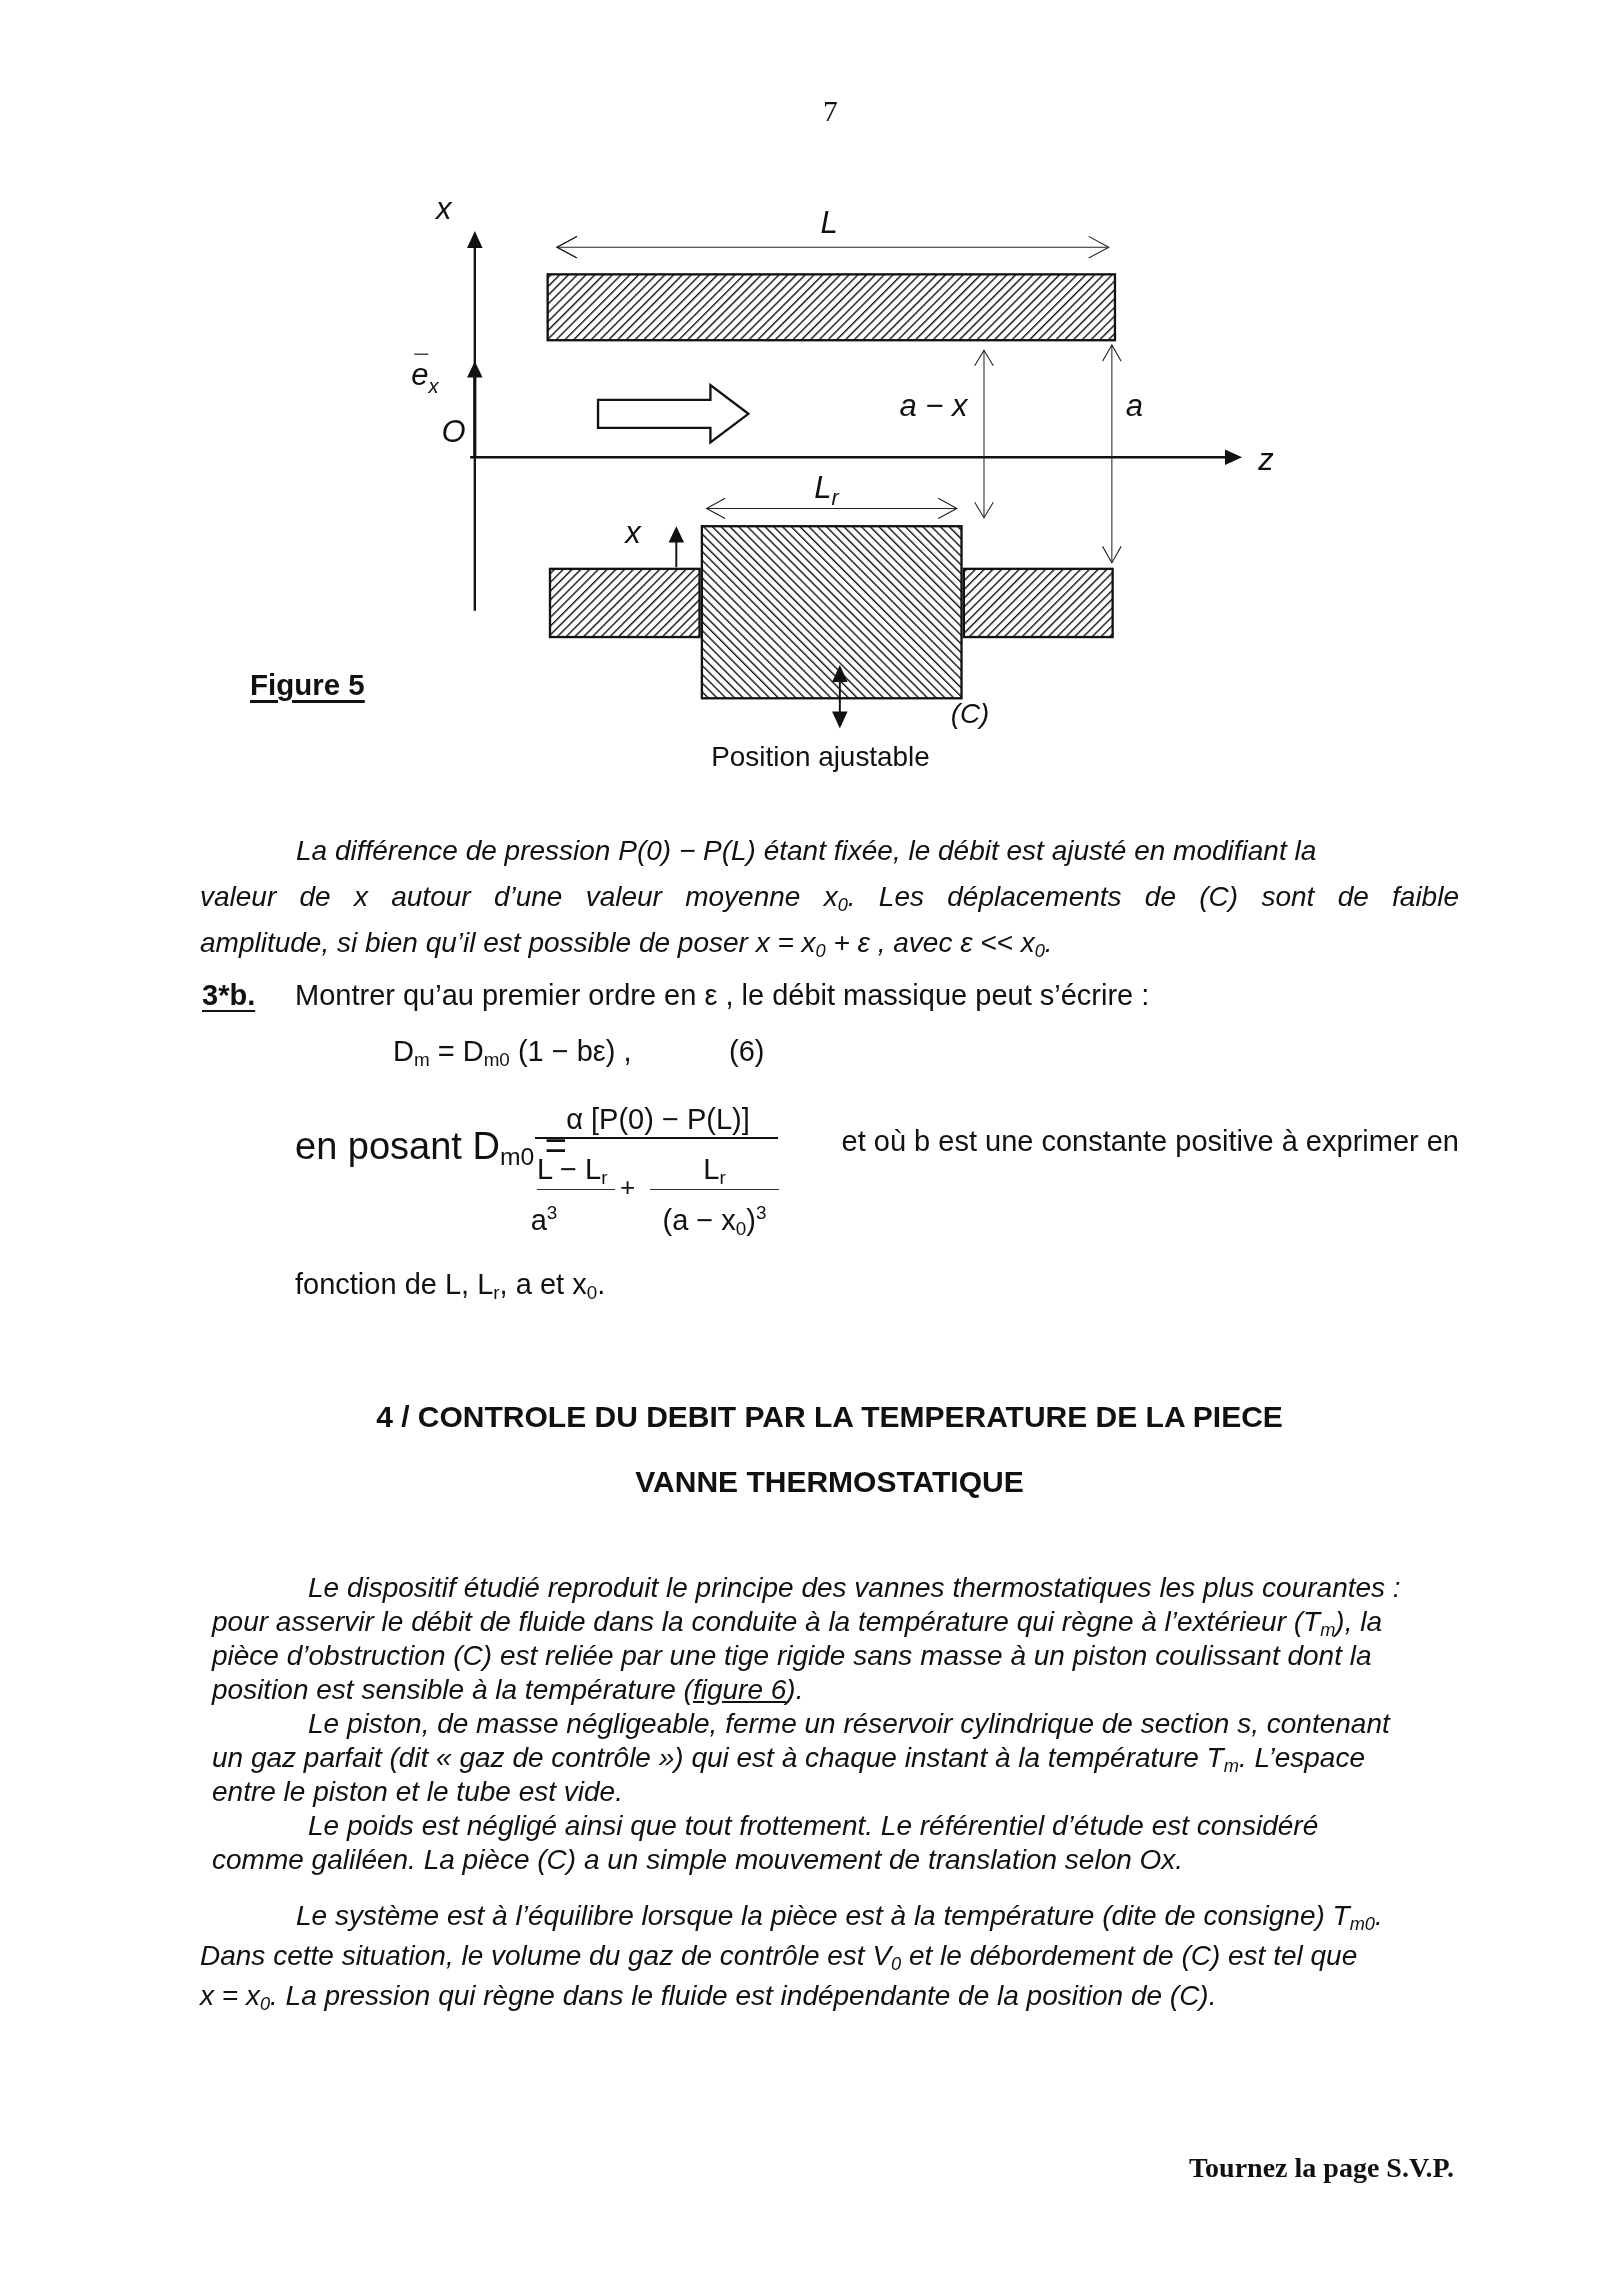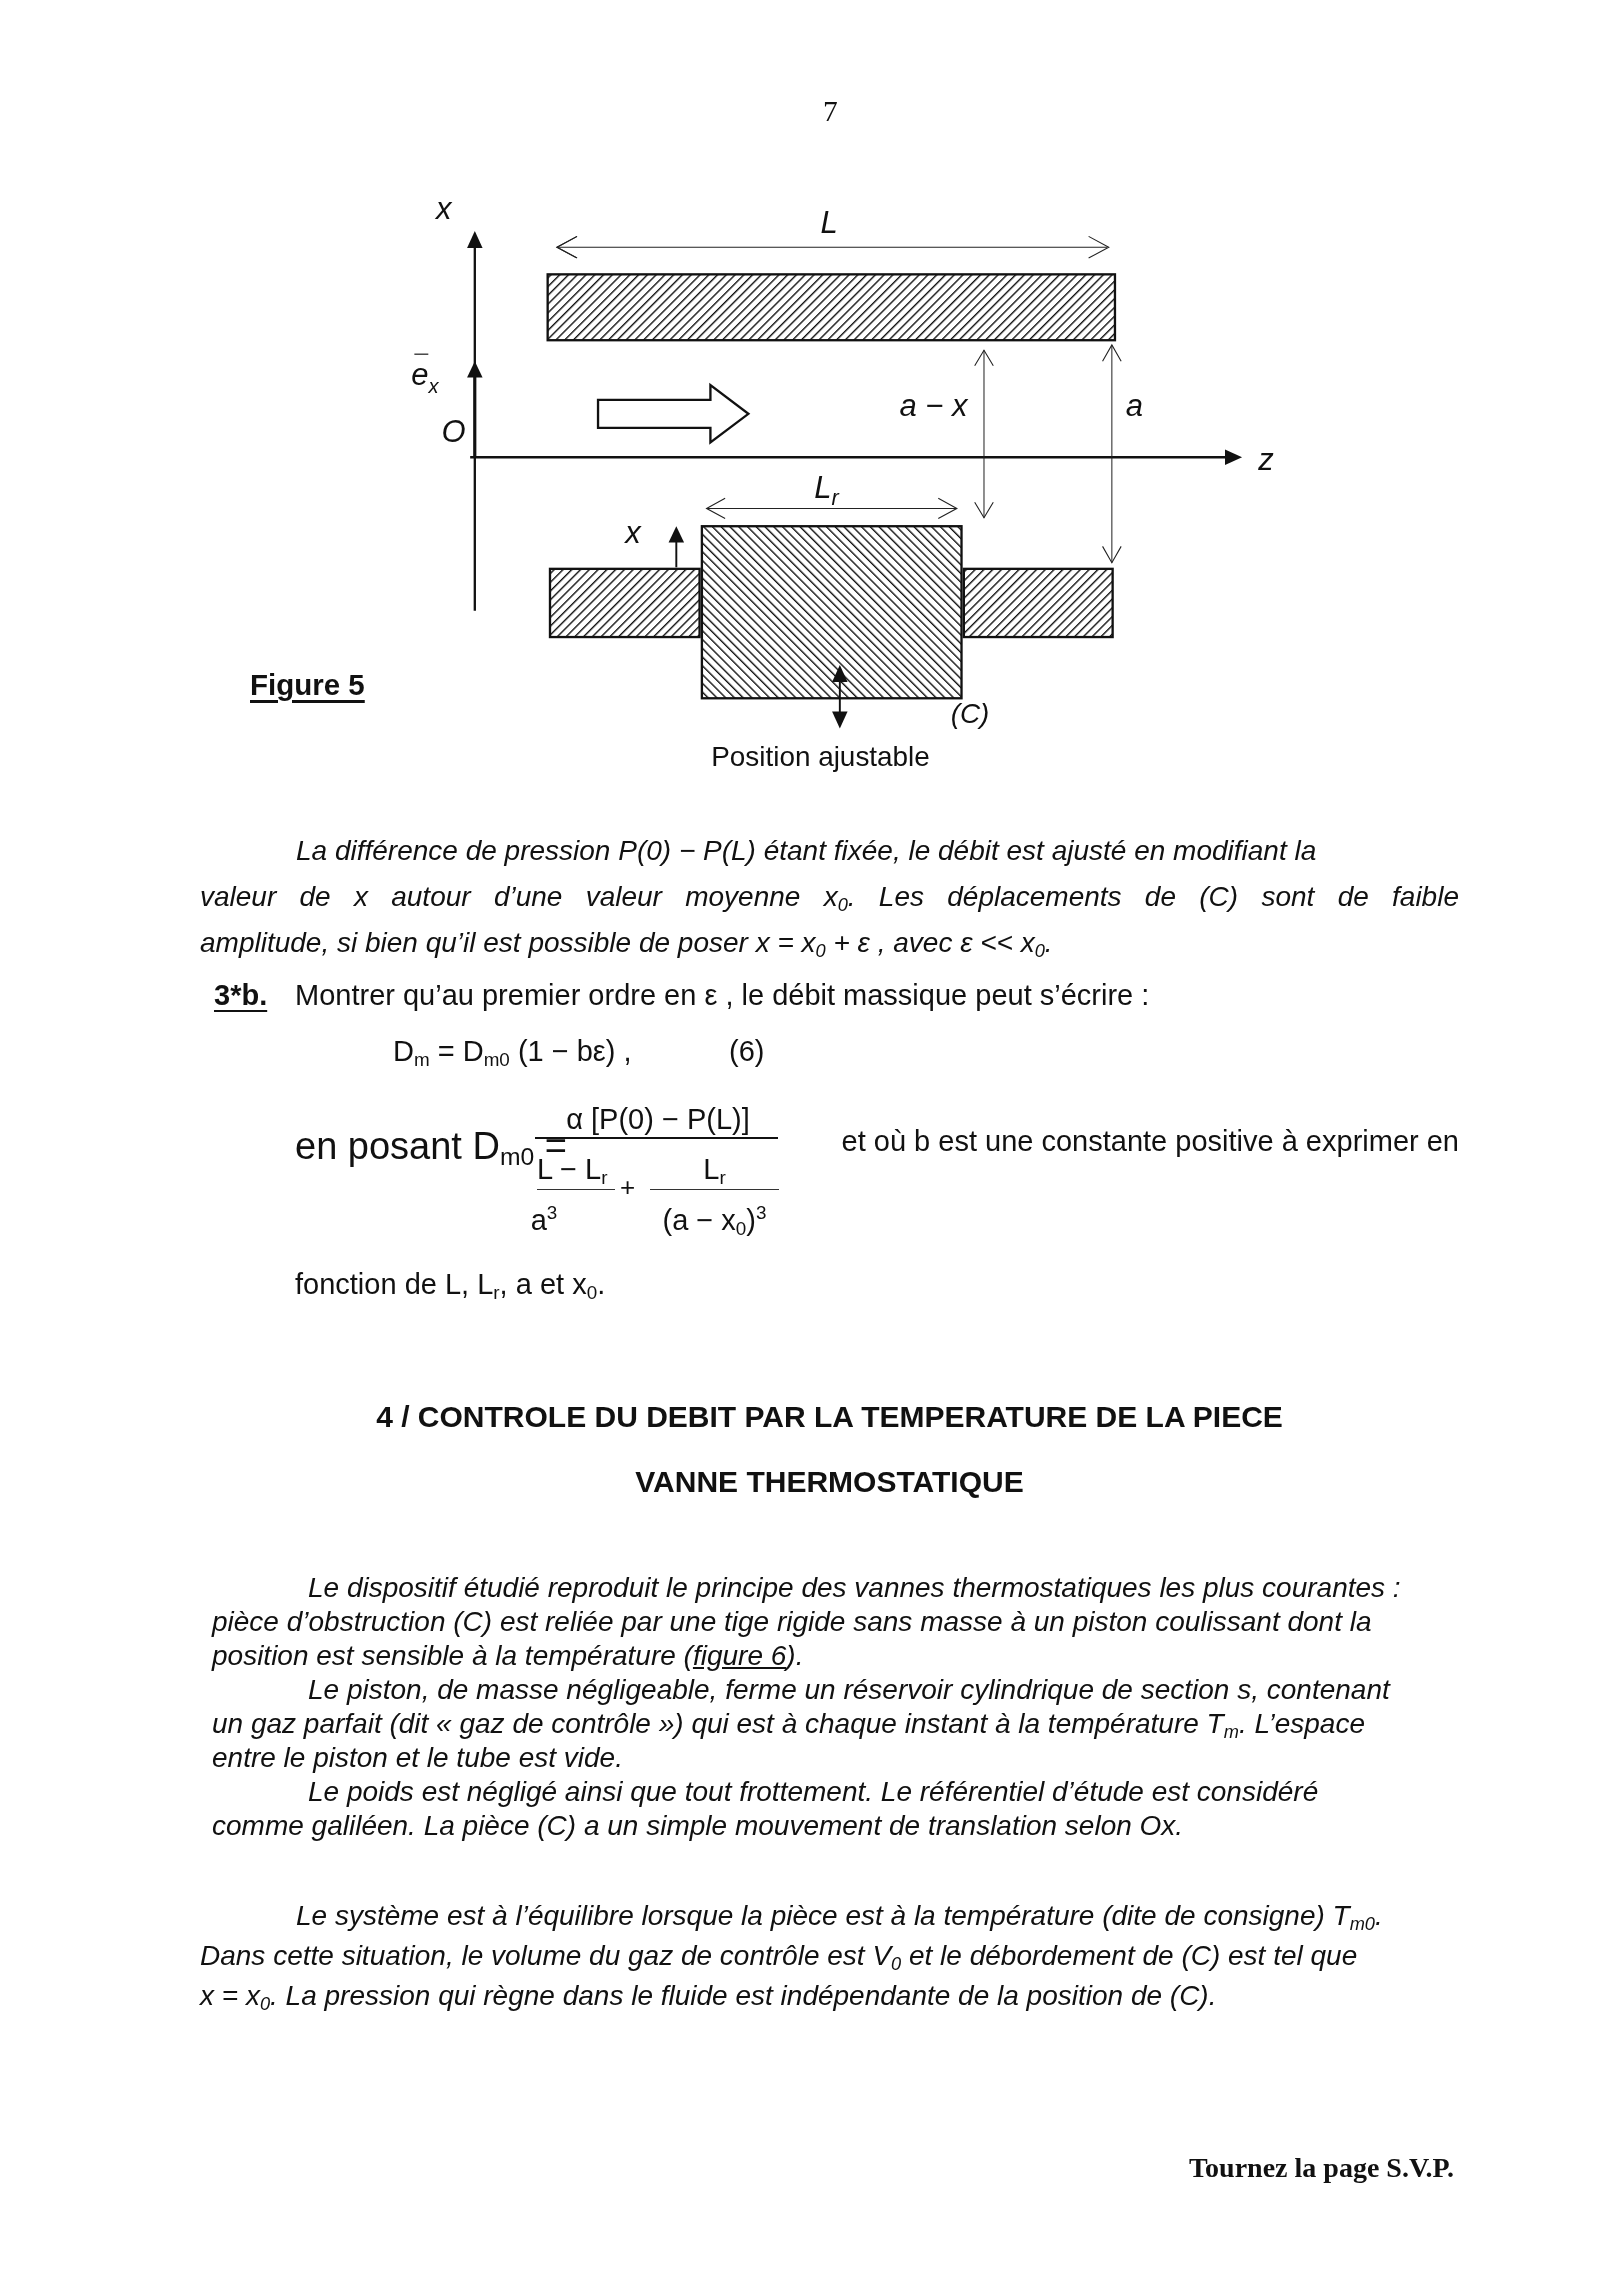--- a/index.html
+++ b/index.html
@@ -10,21 +10,21 @@
   #figure-svg{position:absolute;left:0;top:0;}
   .fig-label{font-family:"Liberation Sans",sans-serif;font-style:italic;font-size:40px;fill:#111;}
   .fig-label-up{font-family:"Liberation Sans",sans-serif;font-size:36px;fill:#111;}
   #figure-caption{left:250px;top:668px;font-size:29.5px;font-weight:bold;text-decoration:underline;text-decoration-thickness:3.1px;text-underline-offset:5.4px;}
   .para{position:absolute;left:200px;width:1259px;font-style:italic;font-size:28px;text-align:justify;text-align-last:auto;}
   .para .line{display:block;white-space:nowrap;}
   .justify-line{display:flex;justify-content:space-between;white-space:nowrap;}
   .indent{padding-left:96px;}
   sub{font-size:65%;vertical-align:-0.25em;line-height:0;}
   sup{font-size:65%;vertical-align:0.6em;line-height:0;}
-  #q-label{left:202px;top:979px;font-size:29px;font-weight:bold;text-decoration:underline;text-decoration-thickness:2.3px;text-underline-offset:4.7px;margin-left:12px;}
+  #q-label{left:202px;top:979px;font-size:29px;font-weight:bold;text-decoration:underline;text-decoration-thickness:2.3px;text-underline-offset:4.7px;}
   #q-text{left:295px;top:979px;font-size:29px;}
   #eq6{left:393px;top:1035px;font-size:29px;}
   #eq6-num{left:729px;top:1035px;font-size:29px;}
   #en-posant{left:295px;top:1125px;font-size:38px;}
   #frac-num{left:537px;top:1103px;width:242px;text-align:center;font-size:29px;}
   #frac-bar{left:535px;top:1137px;width:243px;height:1.6px;background:#111;}
   #sub1-num{left:537px;top:1153px;width:78px;font-size:29px;}
   #sub1-bar{left:537px;top:1189px;width:78px;height:1.2px;background:#333;}
   #sub1-den{left:505px;top:1204px;width:78px;text-align:center;font-size:29px;}
   #plus{left:620px;top:1172px;font-size:26px;}
@@ -145,20 +145,21 @@
 
 <div class="abs" id="heading" style="white-space:normal;">
   <div>4 / CONTROLE DU DEBIT PAR LA TEMPERATURE DE LA PIECE</div>
   <div>VANNE THERMOSTATIQUE</div>
 </div>
 
 <div class="para" style="top:1571px;line-height:34px;margin-left:12px;">
   <div class="justify-line indent">
       <span>Le dispositif étudié reproduit le principe des vannes thermostatiques les plus courantes :</span>
     </div>
+  <div class="line"><span>pour asservir le débit de fluide dans la conduite à la température qui règne à l’extérieur (T</span><sub>m</sub><span>), la</span></div>
   <div class="justify-line">
       <span>pièce d’obstruction (C) est reliée par une tige rigide sans masse à un piston coulissant dont la</span>
     </div>
   <div class="line"><span>position est sensible à la température (</span><span class="u">figure 6</span><span>).</span></div>
   <div class="justify-line indent">
       <span>Le piston, de masse négligeable, ferme un réservoir cylindrique de section s, contenant</span>
     </div>
   <div class="line"><span>un gaz parfait (dit « gaz de contrôle ») qui est à chaque instant à la température T</span><sub>m</sub><span>. L’espace</span></div>
   <div class="line"><span>entre le piston et le tube est vide.</span></div>
   <div class="justify-line indent">

